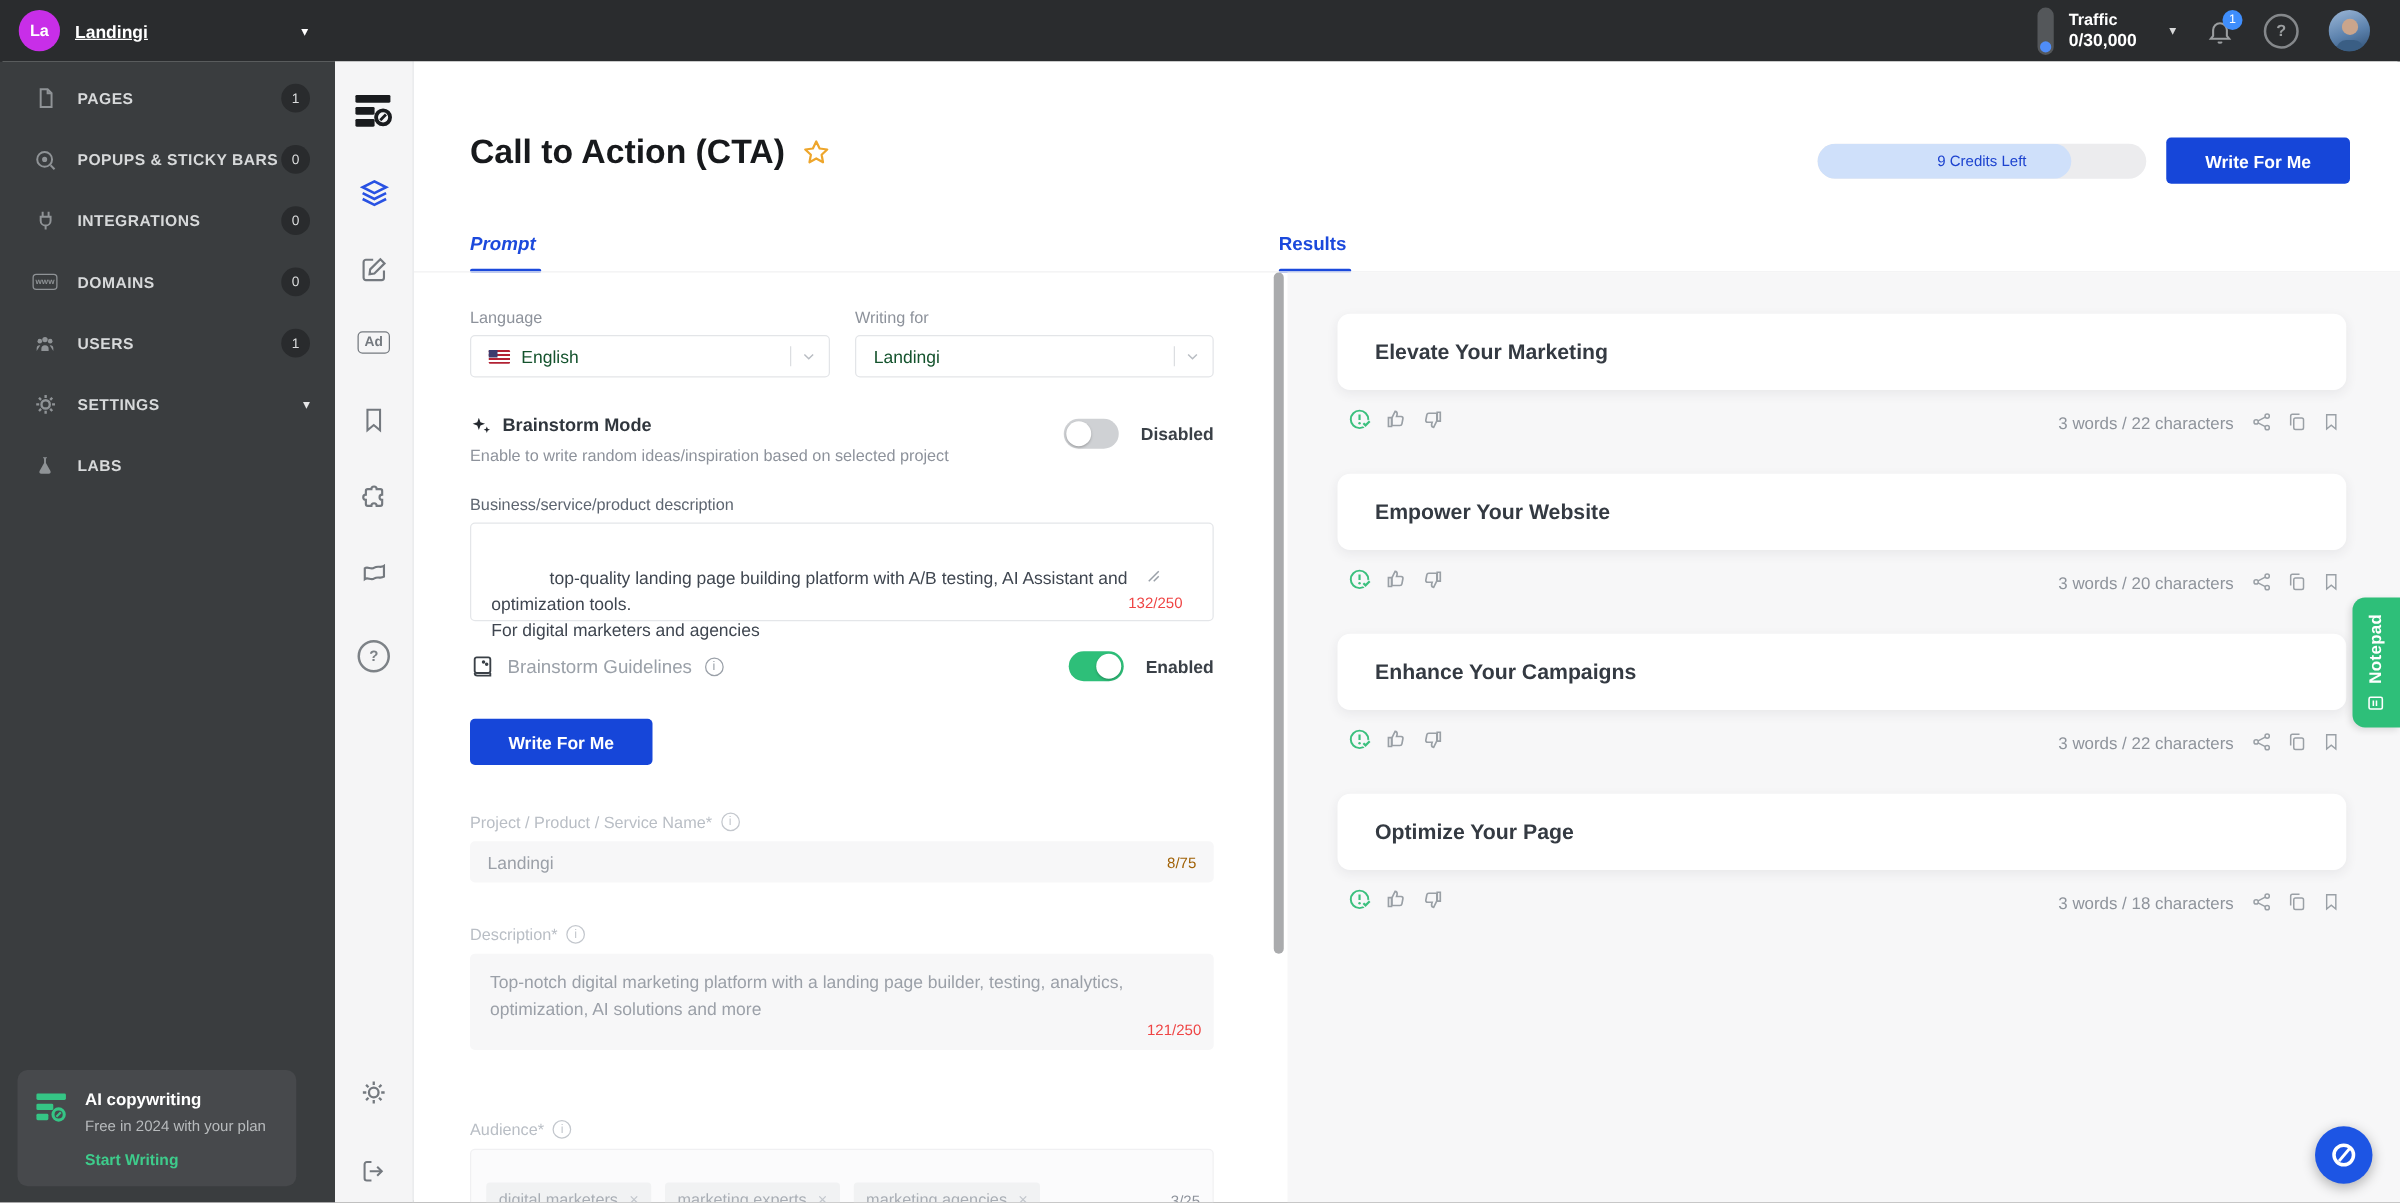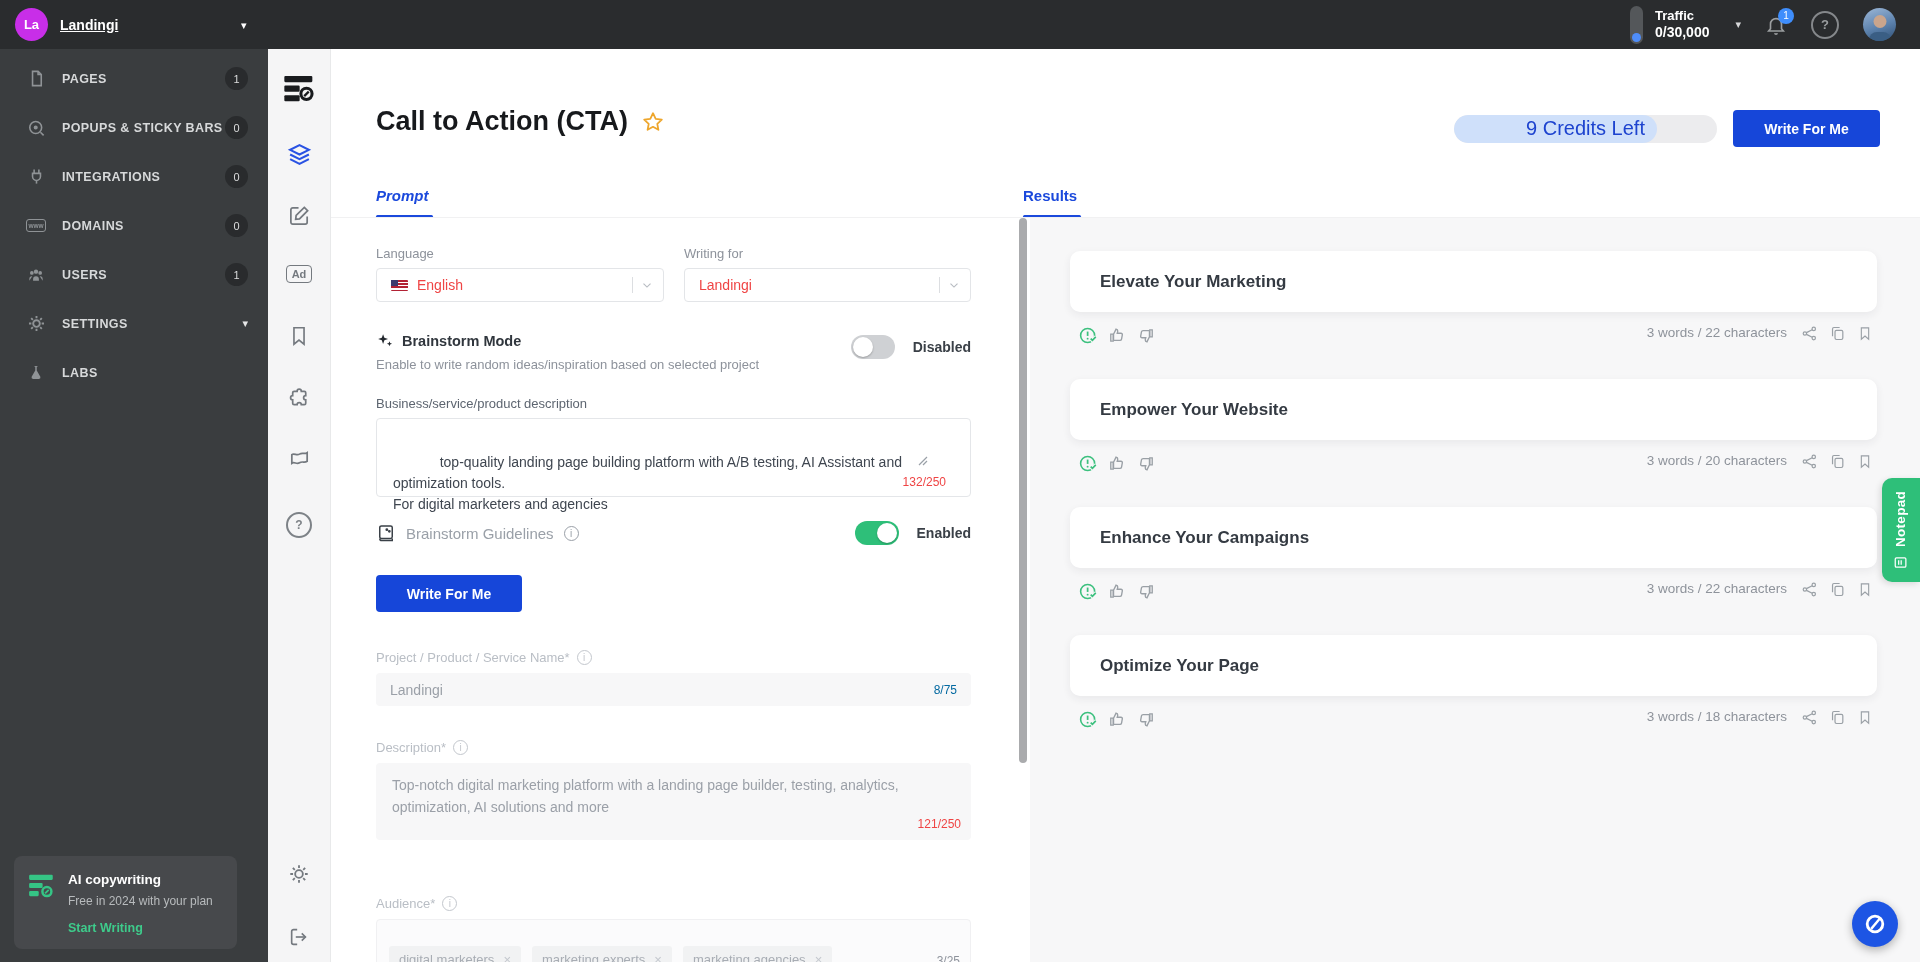--- a/index.html
+++ b/index.html
@@ -53,21 +53,21 @@
 
   
   .main{position:absolute;top:49px;left:331px;right:0;bottom:0;background:#fff;}
   .main-head{position:relative;height:169px;}
   .title-row{position:absolute;top:57px;left:45px;display:flex;align-items:center;gap:13px;}
   .page-title{font-size:27px;font-weight:bold;color:#17191c;}
   .head-right{position:absolute;top:61px;right:40px;display:flex;align-items:center;gap:16px;}
   .credits-pill{position:relative;width:263px;height:28px;border-radius:14px;background:#ececee;overflow:hidden;
                 display:flex;align-items:center;justify-content:center;cursor:pointer;}
   .credits-fill{position:absolute;left:0;top:0;bottom:0;width:77%;background:#cfe0fa;border-radius:14px;}
-  .credits-text{position:relative;color:#1d43cf;font-size:20px;}
+  .credits-text{position:relative;color:#1d43cf;font-size:12px;}
   .btn-primary{background:#1646d9;color:#fff;font-weight:bold;font-size:14px;border:none;border-radius:4px;
                height:37px;cursor:pointer;font-family:"Liberation Sans",sans-serif;}
   .head-write{width:147px;}
   .tab{position:absolute;bottom:0;font-size:15px;font-weight:bold;color:#1b49dc;padding:0 4px 14px 0;cursor:pointer;}
   .tab::after{content:"";position:absolute;left:0;bottom:0;height:3px;width:100%;background:#1b49dc;border-radius:2px;}
   .tab-prompt{left:45px;font-style:italic;}
   .tab-results{left:692px;}
   .head-divider{position:absolute;bottom:0;left:0;right:0;height:1px;background:#f1f1f2;}
 
   .main-body{position:absolute;top:169px;left:0;right:0;bottom:0;display:flex;}
@@ -75,21 +75,21 @@
   .vscroll{width:14px;position:relative;flex:none;}
   .vthumb{position:absolute;top:0;left:3px;width:8px;height:545px;background:#aaabad;border-radius:4px;cursor:pointer;}
   .results-pane{flex:1;background:#f7f7f8;padding:33px 43px 0 40px;box-sizing:border-box;overflow:hidden;}
 
   
   .field-label{font-size:13px;color:#8d929b;margin-bottom:7px;}
   .selects-row{display:flex;gap:20px;margin-top:28px;}
   .sel-col-l{width:288px;}  .sel-col-r{width:287px;}
   .select-box{height:34px;border:1px solid #e3e5e8;border-radius:4px;background:#fff;display:flex;align-items:center;
               padding:0 9px 0 14px;box-sizing:border-box;cursor:pointer;}
-  .select-value{font-size:14px;color:#ef4444;flex:1;}
+  .select-value{font-size:14px;color:#14532d;flex:1;}
   .select-div{width:1px;height:16px;background:#dcdee1;margin-right:7px;}
   .us-flag{width:17px;height:11px;margin-right:9px;position:relative;border-radius:1px;flex:none;
            background:repeating-linear-gradient(#b22234 0 1.6px,#fff 1.6px 3.2px);}
   .us-flag::after{content:"";position:absolute;left:0;top:0;width:7px;height:6px;background:#3c3b6e;}
 
   .brainstorm{display:flex;align-items:flex-start;margin-top:30px;}
   .bs-left{flex:1;}
   .bs-title-row{display:flex;align-items:center;gap:9px;}
   .bs-title{font-size:14.5px;font-weight:bold;color:#30363d;}
   .bs-sub{font-size:13px;color:#8d929b;margin-top:8px;}
@@ -113,39 +113,39 @@
           display:inline-flex;align-items:center;justify-content:center;color:#9aa0a8;cursor:pointer;}
   .inc-toggle-wrap{display:flex;align-items:center;gap:18px;}
 
   .write-btn{margin-top:30px;width:146px;}
 
   .dis-sec{margin-top:38px;}
   .dis-label{font-size:13px;color:#b9bec5;display:flex;align-items:center;gap:7px;margin-bottom:8px;}
   .dis-label .info-i{color:#c3c7cd;}
   .dis-input{height:33px;background:#f7f7f8;border-radius:4px;display:flex;align-items:center;padding:0 14px;
              font-size:14px;color:#9ba0a8;}
-  .dis-counter{margin-left:auto;font-size:12px;color:#0369a1;}
+  .dis-counter{margin-left:auto;font-size:12px;color:#a16207;}
   .dis-ta{position:relative;background:#f7f7f8;border-radius:4px;height:77px;box-sizing:border-box;
           padding:12px 16px;font-size:14px;color:#9ba0a8;line-height:1.55;}
   .dis-ta .ta-counter{right:10px;bottom:6px;}
   .sec2{margin-top:34px;}
   .aud{margin-top:56px;}
   .aud-box{position:relative;background:#fbfbfc;border:1px solid #f0f0f2;border-radius:4px;height:46px;box-sizing:border-box;
            padding:26px 12px;display:flex;gap:11px;align-items:flex-start;}
   .tag{background:#f1f2f3;border-radius:3px;padding:0 10px;height:27px;display:inline-flex;align-items:center;gap:9px;
        font-size:13px;color:#a8adb4;}
   .tag-x{color:#c3c7cd;font-size:13px;cursor:pointer;}
   .aud-counter{position:absolute;right:10px;bottom:4px;font-size:12px;color:#8d929b;}
   .cutoff{margin-top:16px;}
 
   
   .result-card{height:61px;background:#fff;border-radius:10px;box-shadow:0 3px 9px rgba(40,44,50,.07);
                display:flex;align-items:center;padding-left:30px;cursor:text;}
   .result-title{font-size:17px;font-weight:bold;color:#343a42;}
-  .result-foot{display:flex;align-items:flex-start;margin:13px 4px 33px 8px;height:21px;}
+  .result-foot{display:flex;align-items:flex-end;margin:13px 4px 33px 8px;height:21px;}
   .foot-icons-l{display:flex;align-items:center;gap:9px;}
   .foot-meta{margin-left:auto;font-size:13.5px;color:#8e939b;}
   .foot-icons-r{display:flex;align-items:center;gap:11px;margin-left:14px;color:#9aa0a6;}
   .ic-btn{cursor:pointer;color:#9aa0a6;display:flex;}
 
   
   .notepad{position:absolute;right:0;top:478px;width:38px;height:104px;background:#2ebf79;border-radius:10px 0 0 10px;
            display:flex;align-items:center;justify-content:center;cursor:pointer;z-index:50;box-shadow:-2px 2px 6px rgba(0,0,0,.12);}
   .notepad-inner{transform:rotate(-90deg);display:flex;align-items:center;gap:8px;white-space:nowrap;}
   .notepad-label{color:#fff;font-weight:bold;font-size:13.5px;letter-spacing:.3px;}

